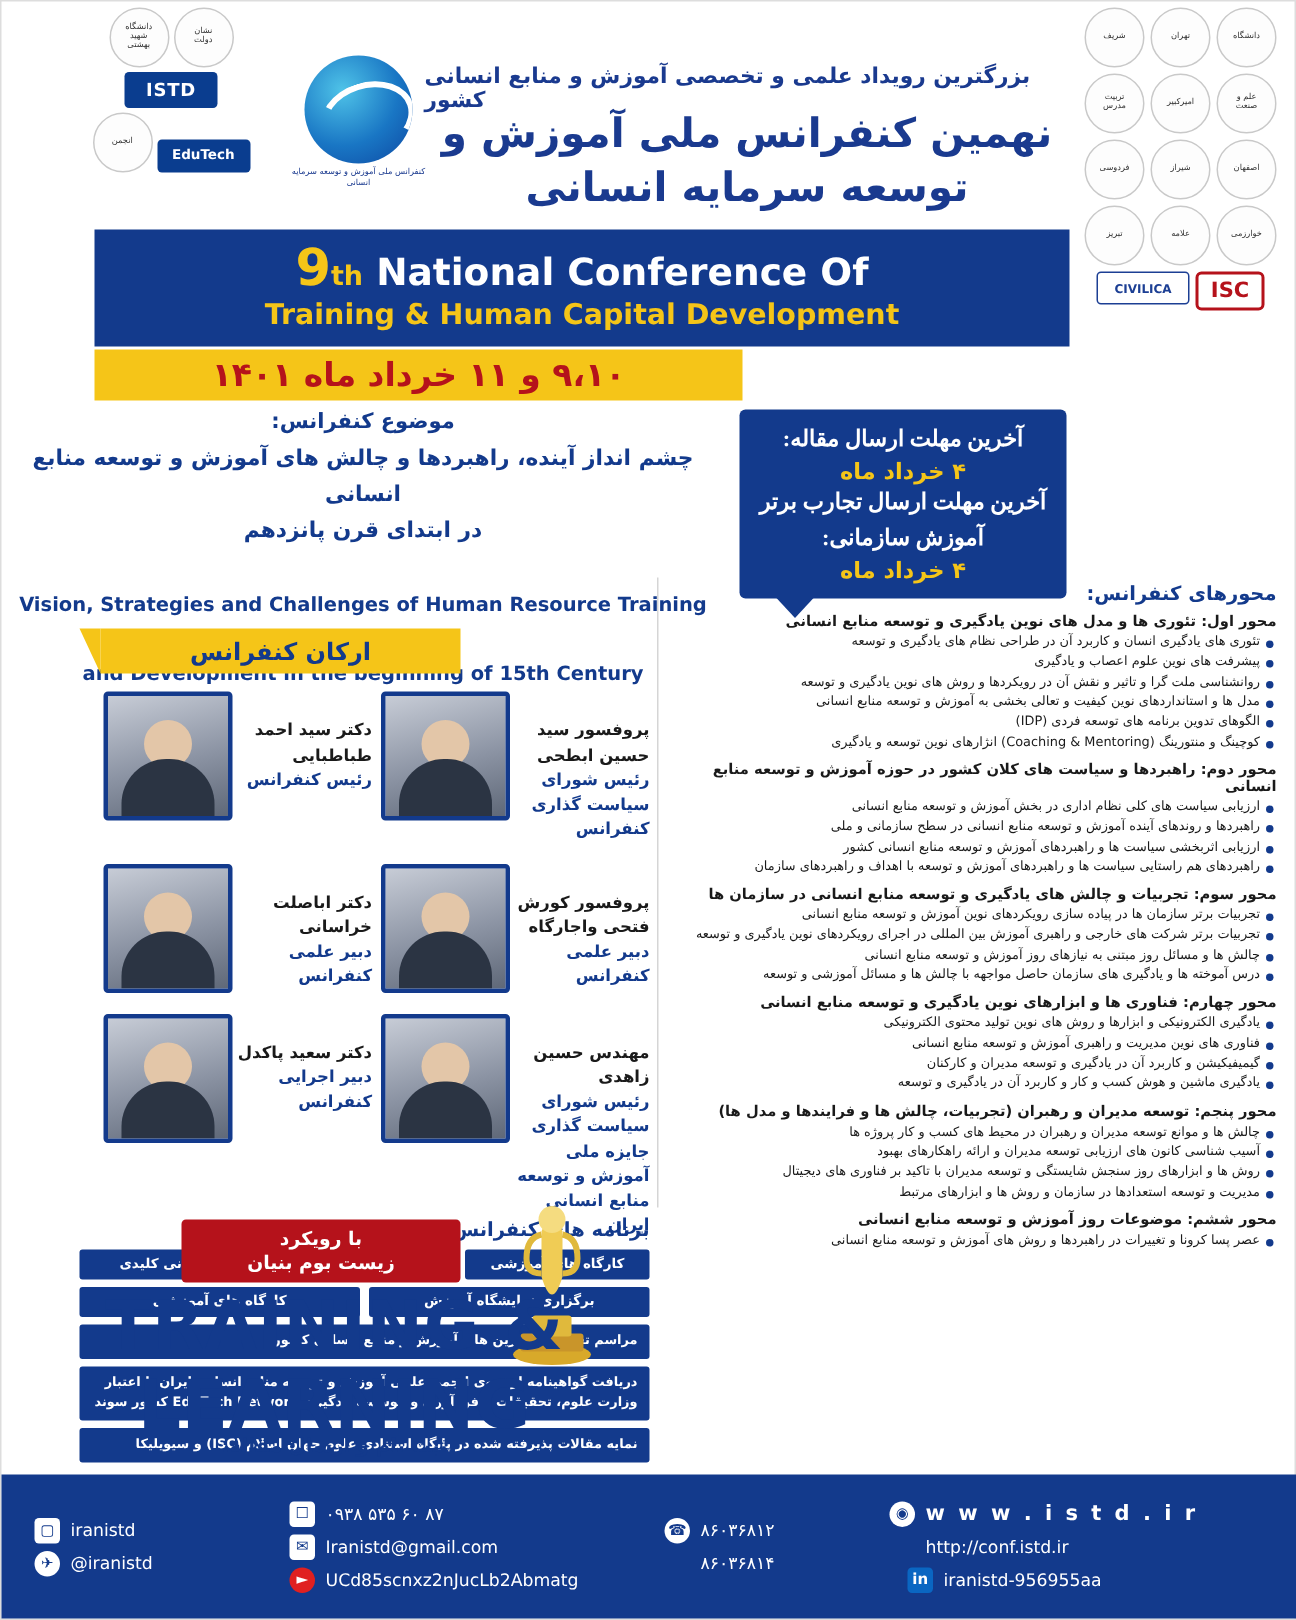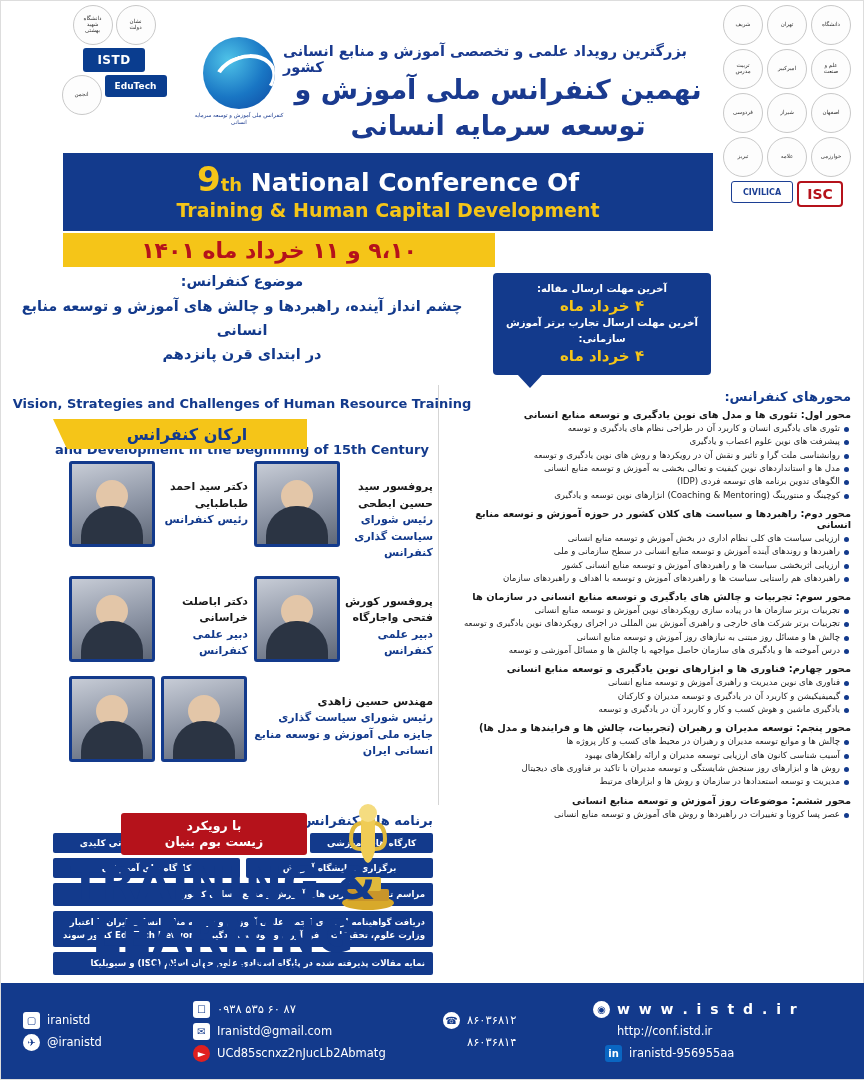--- a/index.html
+++ b/index.html
@@ -15,20 +15,21 @@
     position: relative;
     background: #ffffff;
     border: 1px solid #ddd;
   }
 
   
   .logo-strip-left {
     position: absolute; top: 4px; left: 58px; width: 110px; height: 160px;
     display: flex; flex-wrap: wrap; align-content: flex-start; gap: 3px;
     justify-content: center;
+    align-items: flex-end;
   }
   .logo-strip-right {
     position: absolute; top: 4px; right: 6px; width: 140px; height: 262px;
     display: flex; flex-wrap: wrap; align-content: flex-start; gap: 4px;
     justify-content: center;
   }
   .logo-badge {
     width: 40px; height: 40px; border-radius: 50%;
     background: #fdfdfd; border: 1px solid #c9c9c9;
     display: flex; align-items: center; justify-content: center;
@@ -111,21 +112,21 @@
     display: flex; align-items: center; justify-content: center;
   }
   .date-bar span { font-size: 22px; font-weight: bold; color: #b5121b; }
 
   
   .deadline {
     position: absolute; top: 272px; right: 152px; width: 218px;
     background: #133a8c; color: #fff; padding: 8px 10px 10px;
     border-radius: 4px; text-align: center;
   }
-  .deadline .dl-label { font-size: 10px; font-weight: bold; line-height: 1.6; }
+  .deadline .dl-label { font-size: 15px; font-weight: bold; line-height: 1.6; font-family: Liberation Serif, serif; }
   .deadline .dl-date { font-size: 15px; font-weight: bold; color: #f5c518; }
   .deadline:after {
     content: ""; position: absolute; bottom: -13px; left: 24px;
     border-left: 13px solid transparent; border-right: 13px solid transparent;
     border-top: 14px solid #133a8c;
   }
 
   
   .topic {
     position: absolute; top: 272px; right: 386px; width: 470px;
@@ -349,20 +350,24 @@
         <div class="role">دبیر علمی کنفرانس</div>
       </div>
       <div class="ph"></div>
     </div>
     <div class="person-row">
       <div class="pname">
         <div class="nm">مهندس حسین زاهدی</div>
         <div class="role">رئیس شورای سیاست گذاری جایزه ملی آموزش و توسعه منابع انسانی ایران</div>
       </div>
       <div class="ph"></div>
+      <div class="pname">
+        <div class="nm">دکتر سعید پاکدل</div>
+        <div class="role">دبیر اجرایی کنفرانس</div>
+      </div>
       <div class="ph"></div>
     </div>
   </div>
 
   <div class="axes">
     <div class="axes-head">محورهای کنفرانس:</div>
 
     <div class="axis-group">
       <div class="axis-title">محور اول: تئوری ها و مدل های نوین یادگیری و توسعه منابع انسانی</div>
       <div class="axis-item">تئوری های یادگیری انسان و کاربرد آن در طراحی نظام های یادگیری و توسعه</div>
@@ -384,20 +389,21 @@
     <div class="axis-group">
       <div class="axis-title">محور سوم: تجربیات و چالش های یادگیری و توسعه منابع انسانی در سازمان ها</div>
       <div class="axis-item">تجربیات برتر سازمان ها در پیاده سازی رویکردهای نوین آموزش و توسعه منابع انسانی</div>
       <div class="axis-item">تجربیات برتر شرکت های خارجی و راهبری آموزش بین المللی در اجرای رویکردهای نوین یادگیری و توسعه</div>
       <div class="axis-item">چالش ها و مسائل روز مبتنی به نیازهای روز آموزش و توسعه منابع انسانی</div>
       <div class="axis-item">درس آموخته ها و یادگیری های سازمان حاصل مواجهه با چالش ها و مسائل آموزشی و توسعه</div>
     </div>
 
     <div class="axis-group">
       <div class="axis-title">محور چهارم: فناوری ها و ابزارهای نوین یادگیری و توسعه منابع انسانی</div>
+      <div class="axis-item">یادگیری الکترونیکی و ابزارها و روش های نوین تولید محتوی الکترونیکی</div>
       <div class="axis-item">فناوری های نوین مدیریت و راهبری آموزش و توسعه منابع انسانی</div>
       <div class="axis-item">گیمیفیکیشن و کاربرد آن در یادگیری و توسعه مدیران و کارکنان</div>
       <div class="axis-item">یادگیری ماشین و هوش کسب و کار و کاربرد آن در یادگیری و توسعه</div>
     </div>
 
     <div class="axis-group">
       <div class="axis-title">محور پنجم: توسعه مدیران و رهبران (تجربیات، چالش ها و فرایندها و مدل ها)</div>
       <div class="axis-item">چالش ها و موانع توسعه مدیران و رهبران در محیط های کسب و کار پروژه ها</div>
       <div class="axis-item">آسیب شناسی کانون های ارزیابی توسعه مدیران و ارائه راهکارهای بهبود</div>
       <div class="axis-item">روش ها و ابزارهای روز سنجش شایستگی و توسعه مدیران با تاکید بر فناوری های دیجیتال</div>

